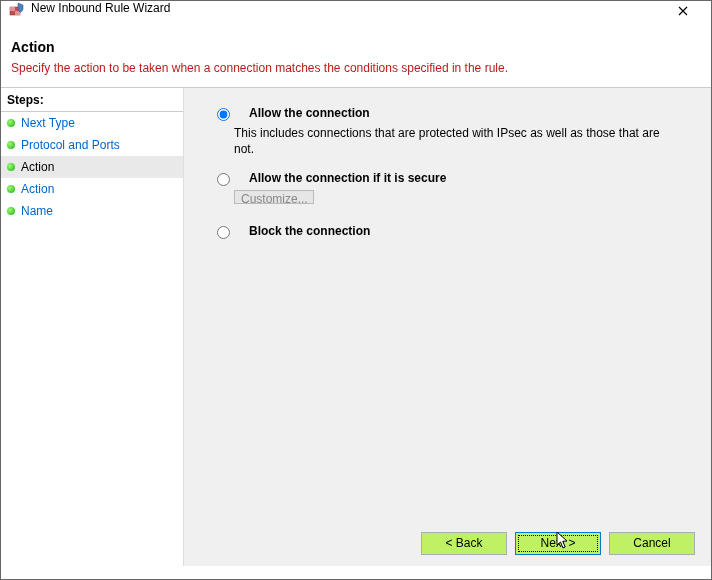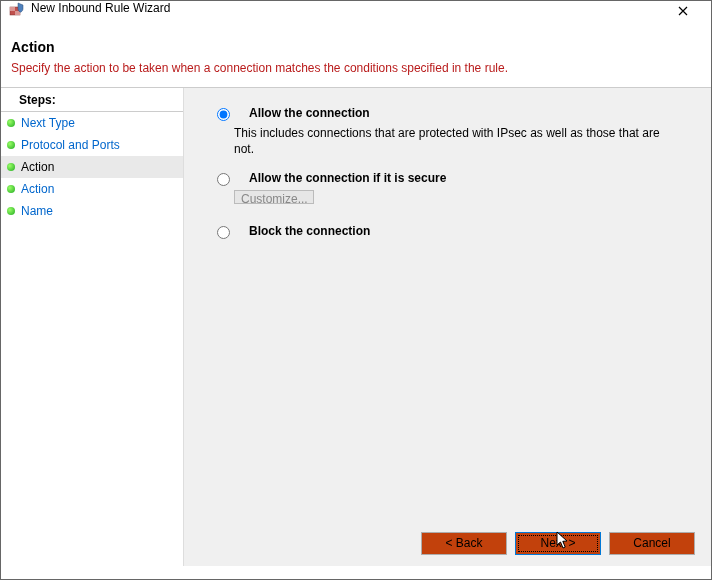--- a/index.html
+++ b/index.html
@@ -8,35 +8,35 @@
   .titlebar { height:30px; display:flex; align-items:flex-start; padding:0 8px; }
   .titlebar .icon { width:16px; height:16px; margin-right:6px; }
   .titlebar .title { flex:1; font-size:12px; }
   .closebtn { width:40px; height:20px; display:flex; align-items:center; justify-content:center; font-size:14px; cursor:default; }
   .header-area { padding:6px 10px 8px 10px;  }
   .header-area h1 { margin:2px 0 6px 0; font-size:14px; font-weight:bold; }
   .header-area .desc { font-size:12px; color:#b91c1c; }
   .divider-h { border-top:1px solid #ccc; margin:4px 0 0 0; }
   .body { display:flex; height:478px; }
   .sidebar { width:182px; background:#fff; border-right:0; padding-top:2px;}
-  .sidebar .steps-title { font-weight:bold; padding:3px 6px 4px 18px; border-bottom:1px solid #ccc;}
+  .sidebar .steps-title { font-weight:bold; padding:3px 6px 4px 6px; border-bottom:1px solid #ccc;}
   .step { display:flex; align-items:center; height:22px; padding:0 4px 0 6px; gap:6px; color:#0066cc; cursor:default; }
   .step.current { background:#e9e9e9; color:#000; }
   .step .bullet { width:8px; height:8px; border-radius:50%; background:radial-gradient(circle at 35% 35%, #9f6, #2a2); flex:0 0 auto; }
   .step span.label { font-size:12px; }
   .main { flex:1; background:#f0f0f0; padding:18px 20px 0 28px; position:relative; border-left:1px solid #ddd;}
   .question { margin-bottom:22px; }
   .option { display:flex; align-items:flex-start; gap:16px; margin-bottom:4px; }
   .option input[type=radio] { margin-top:2px; }
   .option .opt-title { font-weight:bold; font-size:12px; }
   .opt-desc { margin:4px 0 14px 22px; font-size:12px; color:#000; max-width:430px; line-height:1.35;}
   .customize { margin:0 0 18px 22px; }
   .customize button { width:80px; height:14px; background:#e6e6e6; border:1px solid #bbb; color:#888; font-size:12px; cursor:not-allowed;}
   .footer { position:absolute; left:0; right:0; bottom:0; height:46px; display:flex; justify-content:flex-end; align-items:center; gap:8px; padding-right:16px; }
-  .footer button { width:86px; height:23px; background:#c2410c; border:1px solid #adadad; font-size:12px; cursor:default; font-family:inherit;}
+  .footer button { width:86px; height:23px; background:#bef264; border:1px solid #adadad; font-size:12px; cursor:default; font-family:inherit;}
   .footer button.primary { border:1px solid #0078d7; outline:1px dotted #000; outline-offset:-4px; }
   .cursor { position:absolute; right:139px; bottom:12px; pointer-events:none; }
 </style>
 </head>
 <body>
 
 <div class="window">
 
   <div class="titlebar">
     <span class="icon">

